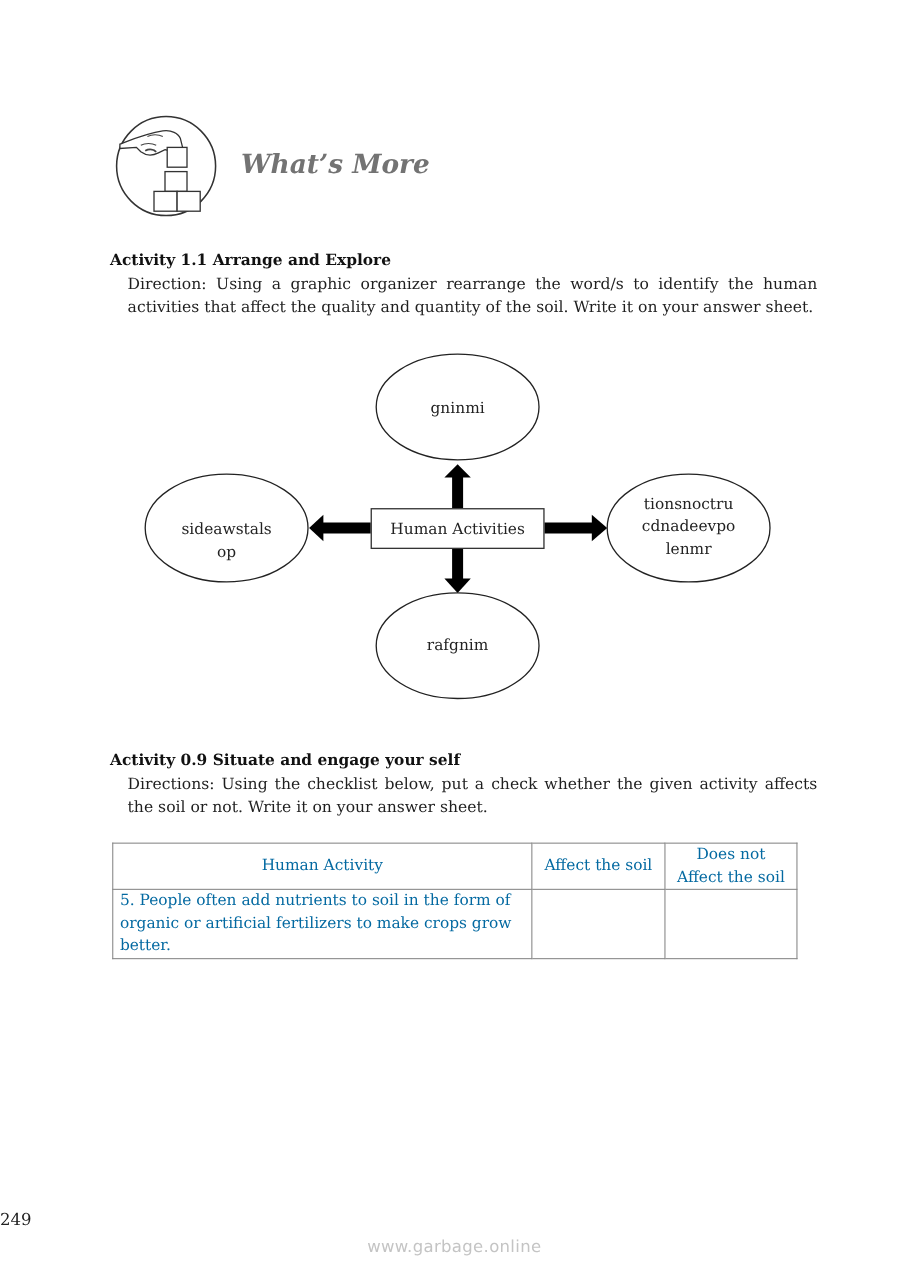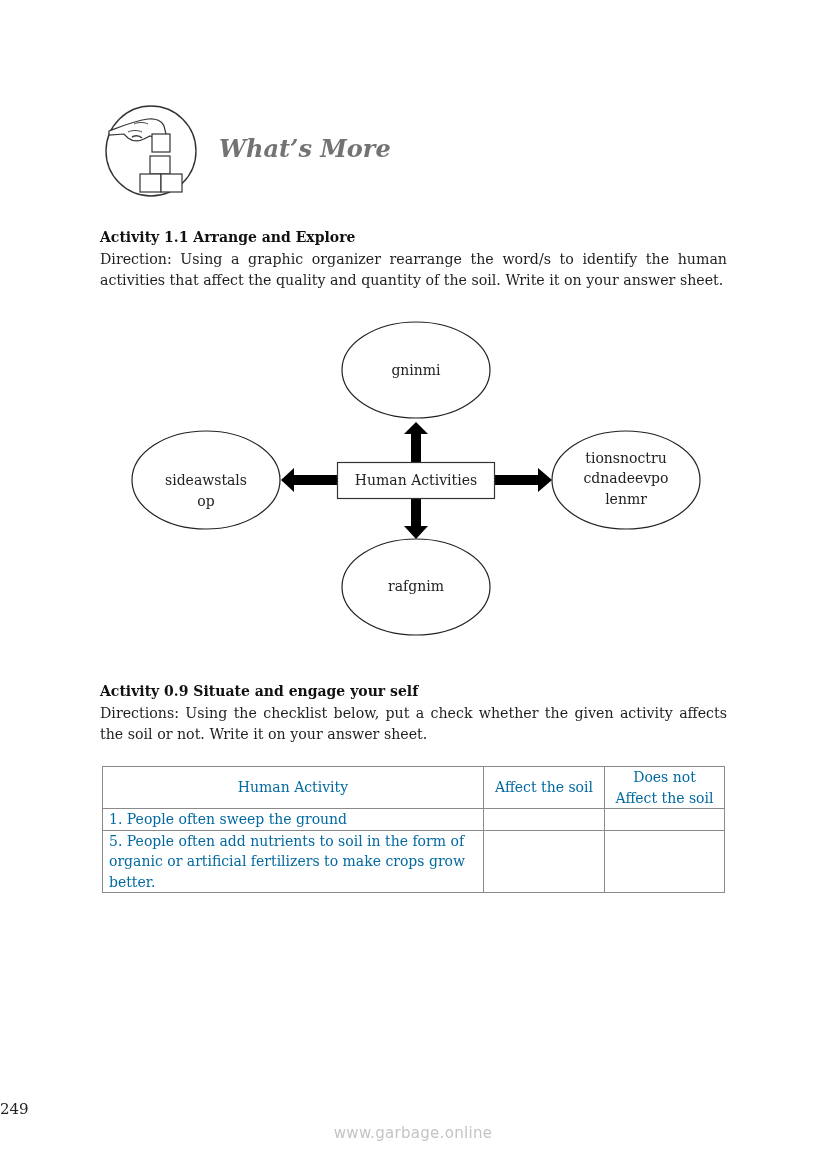--- a/index.html
+++ b/index.html
@@ -3,21 +3,21 @@
 <meta charset="utf-8">
 <style>
   html, body { margin: 0; padding: 0; background: #ffffff; }
   body { width: 826px; height: 1169px; position: relative; overflow: hidden;
          font-family: "DejaVu Serif", "Liberation Serif", serif; color: #1a1a1a; }
   .abs { position: absolute; }
   .icon-wrap { left: 104px; top: 104px; width: 94px; height: 94px; }
   .section-title { left: 219px; top: 134px; font-family: "DejaVu Serif", serif; font-weight: bold;
                    font-style: italic; font-size: 24px; color: #737373; }
   .act-heading { font-weight: bold; font-size: 14px; color: #111; text-align: right; }
-  .para { font-size: 14.2px; line-height: 20.5px; text-align: justify; color: #1f1f1f; }
+  .para { font-size: 14.2px; line-height: 20.5px; text-align: justify; color: #1f1f1f; margin-left: 16px; }
   .diagram { left: 0; top: 0; width: 826px; height: 1169px; pointer-events: none; }
   .diagram text { font-family: "DejaVu Serif", "Liberation Serif", serif; font-size: 14px; fill: #222; }
   table.checklist { position: absolute; left: 102px; top: 766px; width: 623px;
                     border-collapse: collapse; font-size: 14px; color: #0369a1; }
   table.checklist th, table.checklist td { border: 1px solid #8a8a8a; padding: 0 6px; vertical-align: top; line-height: 20.5px; }
   table.checklist th { font-weight: normal; text-align: center; vertical-align: middle; height: 41px; }
   .col1 { width: 368px; }
   .col2 { width: 108px; }
   .col3 { width: 107px; }
   .page-num { left: 0; width: 826px; top: 1100px; font-size: 15px; color: #222; }
@@ -93,25 +93,20 @@
       <th class="col1">Human Activity</th>
       <th class="col2">Affect the soil</th>
       <th class="col3">
         <div>Does not</div>
         <div>Affect the soil</div>
       </th>
     </tr>
   </thead>
   <tbody>
     <tr>
-      <td>1. People often sweep the ground</td>
-      <td></td>
-      <td></td>
-    </tr>
-    <tr>
       <td>5. People often add nutrients to soil in the form of organic or artificial fertilizers to make crops grow better.</td>
       <td></td>
       <td></td>
     </tr>
   </tbody>
 </table>
 
 <div class="abs page-num">249</div>
 <div class="abs watermark">www.garbage.online</div>
 

